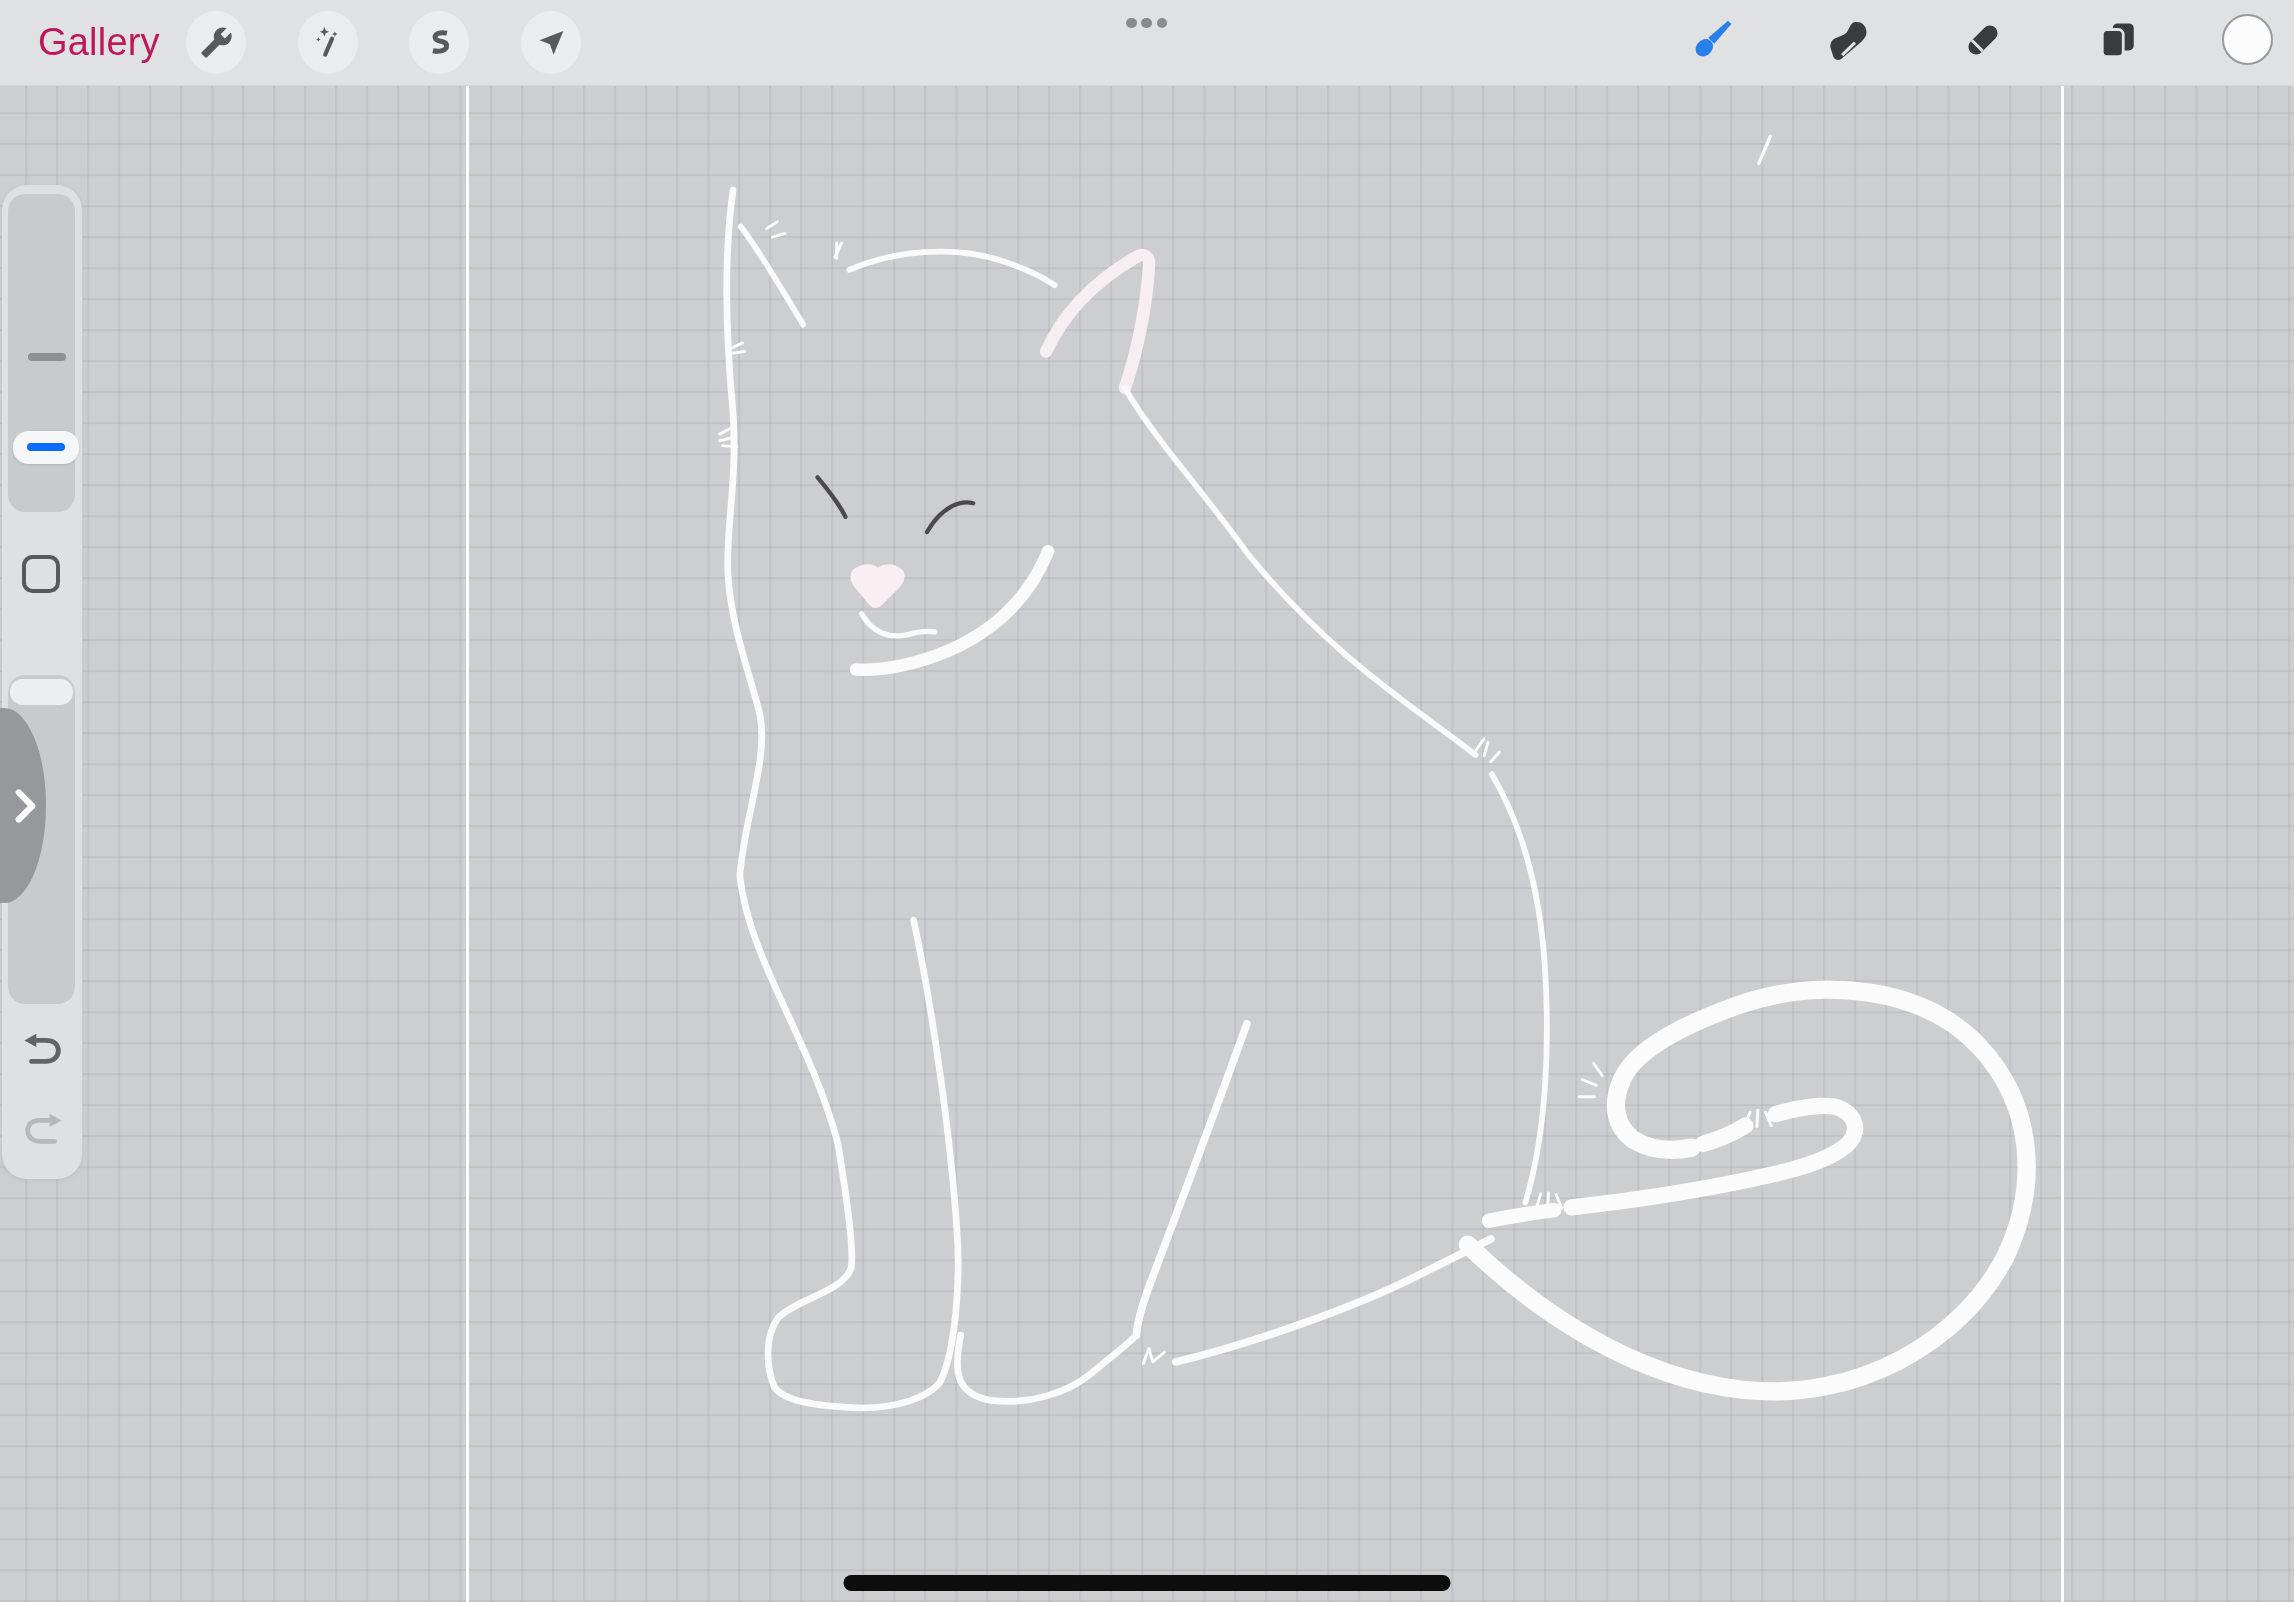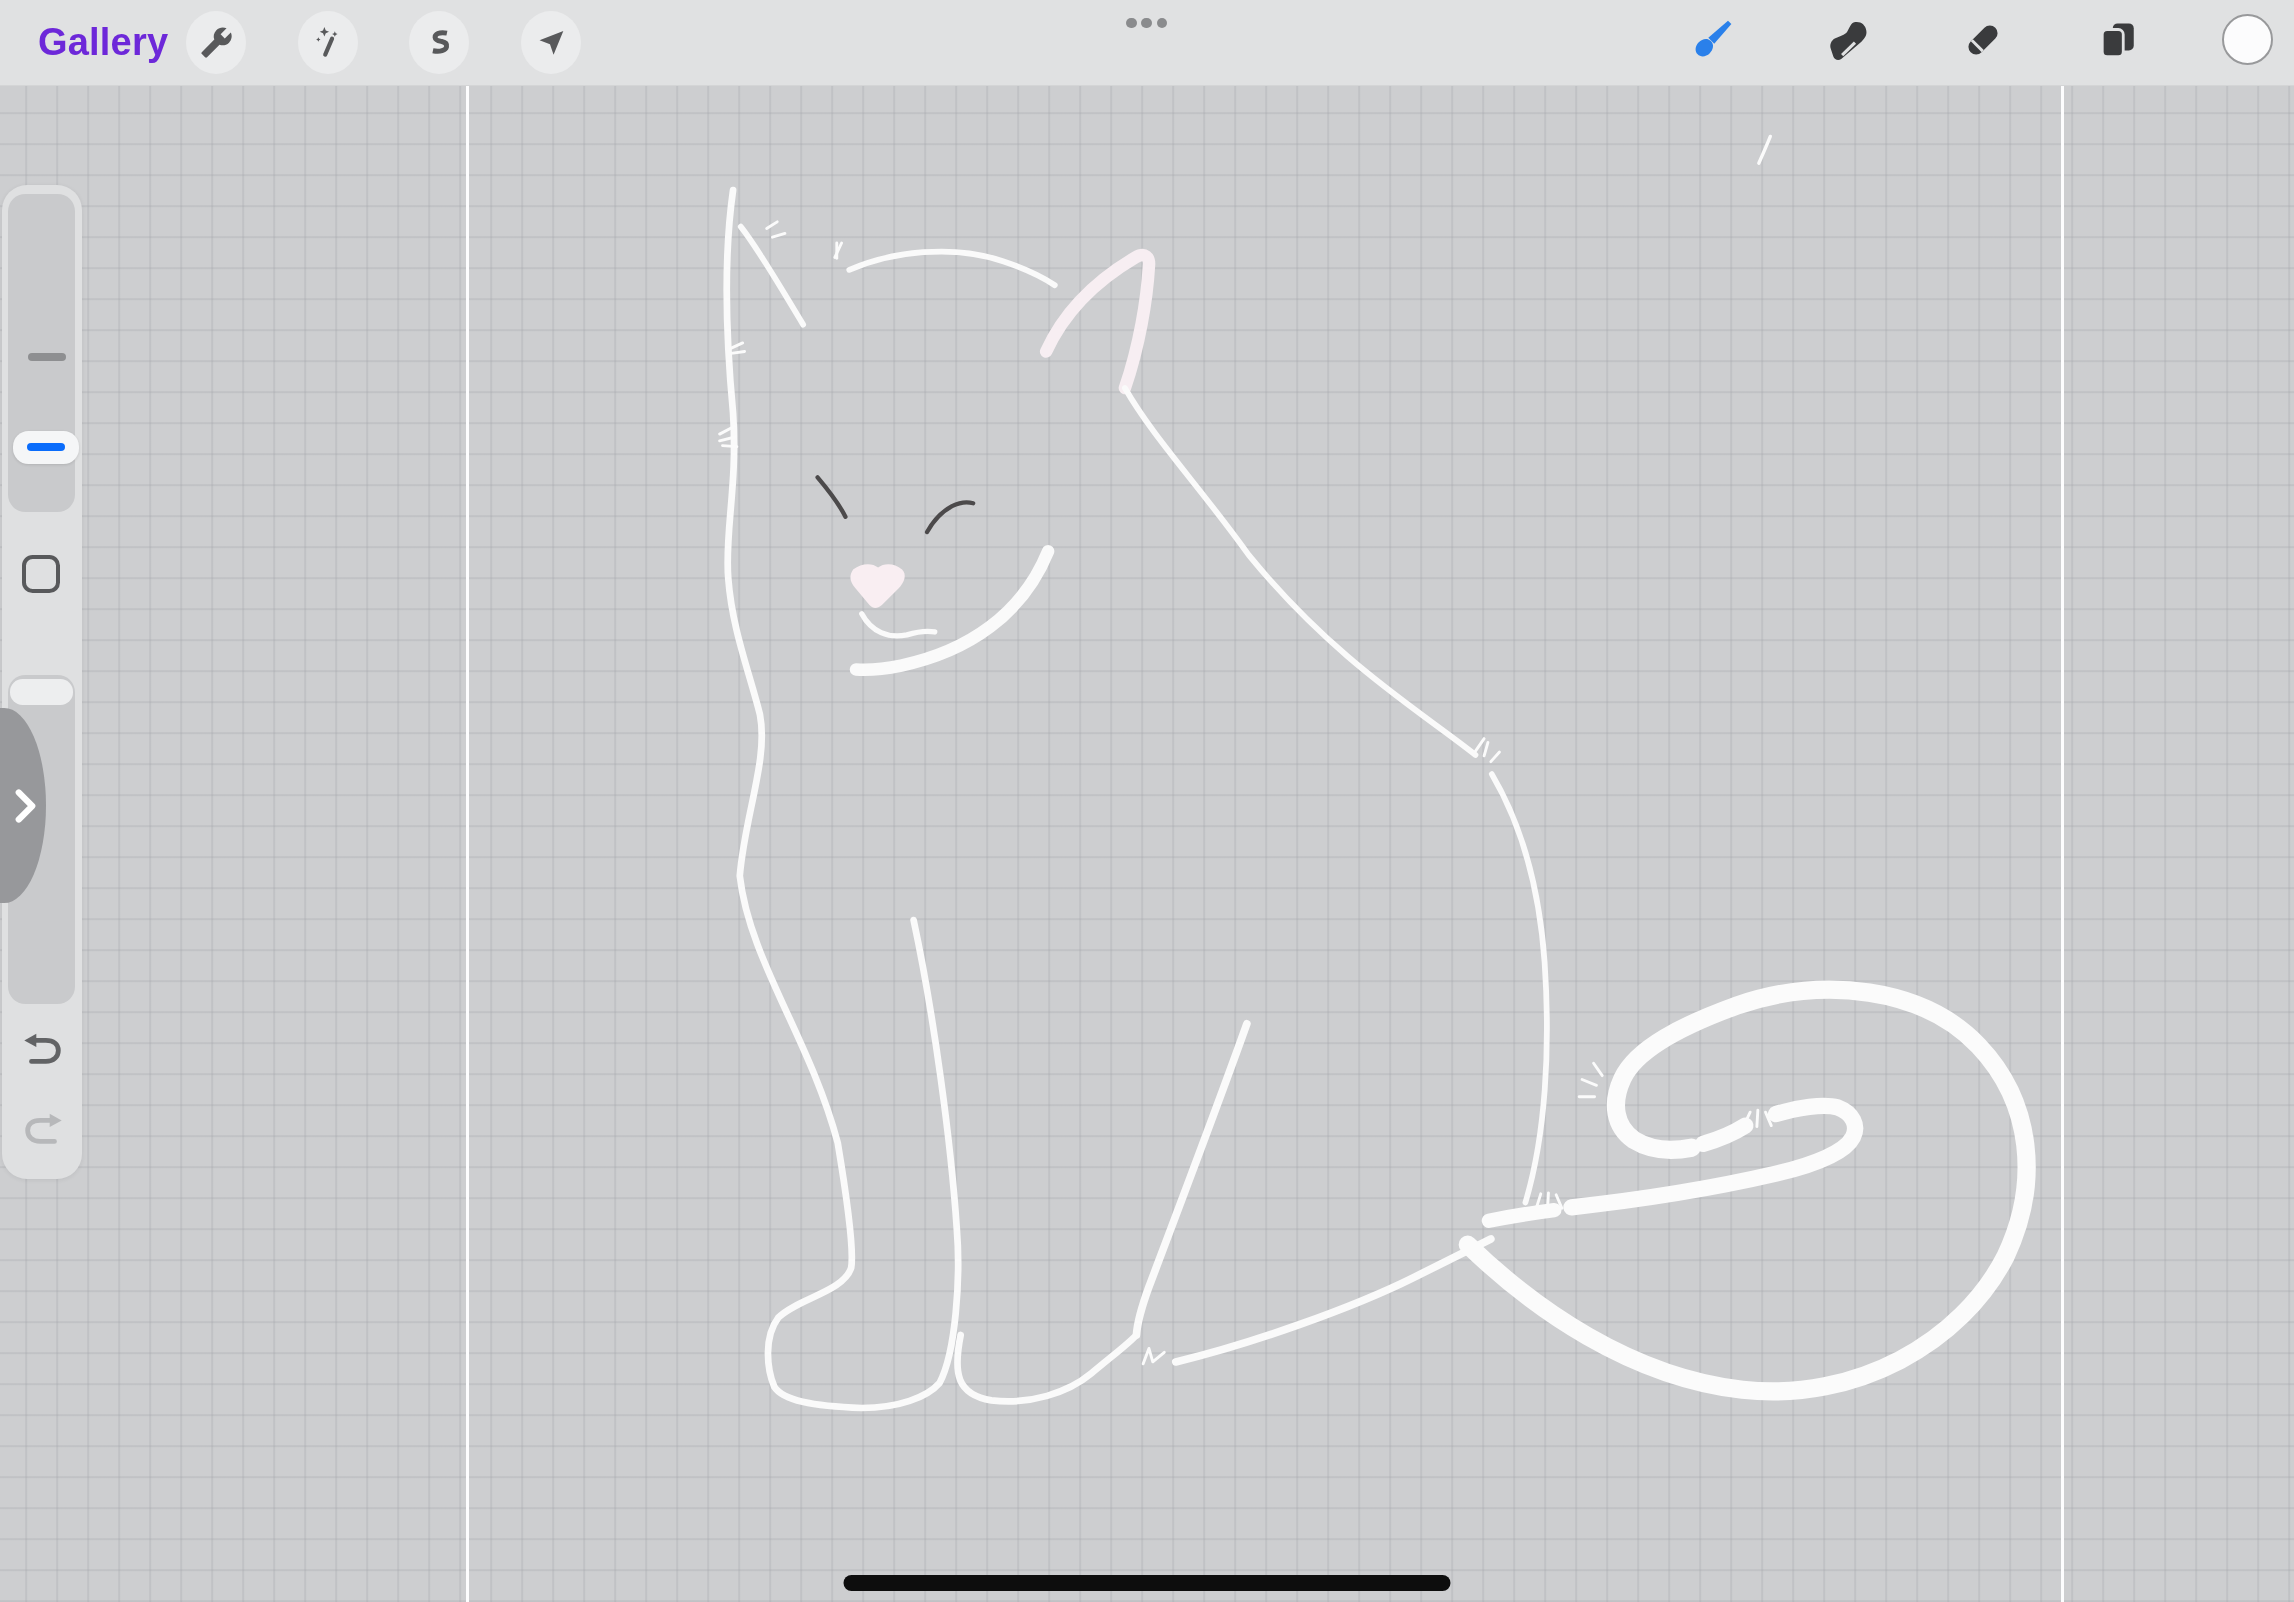--- a/index.html
+++ b/index.html
@@ -26,21 +26,21 @@
   .guide-right{left:2061px;}
   .artwork{position:absolute;left:0;top:0;width:2294px;height:1602px;pointer-events:none;}
 
   
   .toolbar{
     position:absolute;left:0;top:0;width:2294px;height:85px;
     background:#e0e1e2;border-bottom:1px solid rgba(0,0,0,.05);
   }
   .gallery-label{
     position:absolute;left:38px;top:0;height:85px;line-height:85px;
-    font-size:38px;font-weight:700;color:#6d28d9;letter-spacing:0.2px;
+    font-size:38px;font-weight:400;color:#be185d;letter-spacing:0.2px;
   }
   .tool-btn{
     position:absolute;top:10.6px;width:60px;height:63px;border-radius:50%;
     background:#ebeced;display:flex;align-items:center;justify-content:center;
   }
   .tool-btn svg{display:block;}
   .right-tool{
     position:absolute;top:15.4px;width:54px;height:54px;
     display:flex;align-items:center;justify-content:center;background:none;
   }

